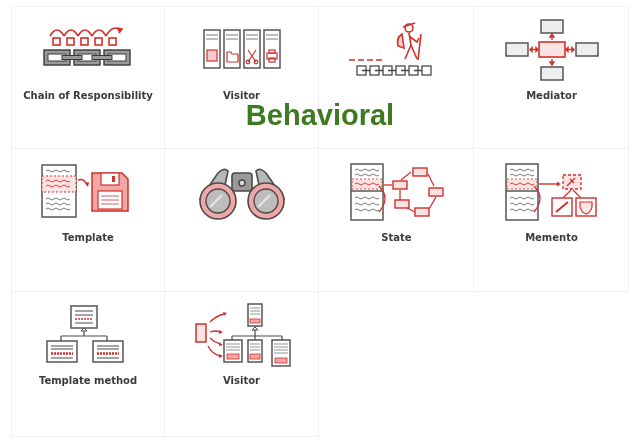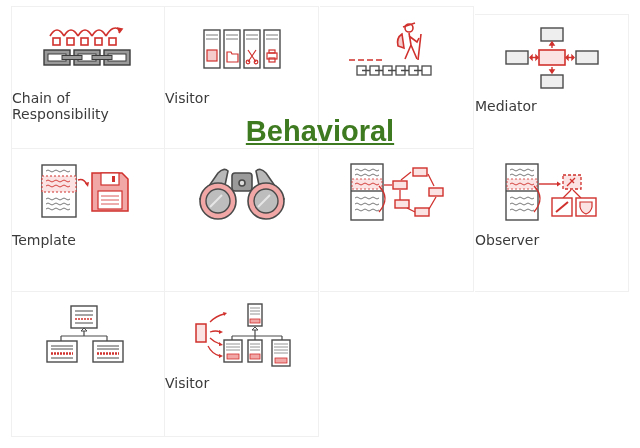--- a/index.html
+++ b/index.html
@@ -6,25 +6,25 @@
   body { width: 640px; height: 448px; position: relative; overflow: hidden;
          font-family: "DejaVu Sans", sans-serif; }
   .grid { position: absolute; left: 11px; top: 6px; width: 620px; height: 431px; }
   .cell { position: absolute; width: 154px; height: 143px; box-sizing: border-box;
           border-right: 1px solid #f0f0f0; border-bottom: 1px solid #f0f0f0; background: #fff; }
   .cell.first-col { border-left: 1px solid #f0f0f0; }
   .cell.first-row { border-top: 1px solid #f0f0f0; }
   .icon { position: absolute; left: 0; right: 0; top: 10px; height: 66px; display: flex;
           justify-content: center; align-items: center; }
   .icon svg { display: block; }
-  .label { position: absolute; left: 0; right: 0; top: 83px; text-align: left;
-           font-size: 14px; font-weight: normal; color: #3b3b3b; letter-spacing: 0px; }
-  .overlay-title { position: absolute; left: 0; width: 640px; top: 115px; text-align: center;
+  .label { position: absolute; left: 0; right: 0; top: 83px; text-align: center;
+           font-size: 10px; font-weight: bold; color: #3b3b3b; letter-spacing: 0px; }
+  .overlay-title { position: absolute; left: 0; width: 640px; top: 99px; text-align: center;
                    font-family: "Liberation Sans", sans-serif; font-weight: bold;
-                   font-size: 29px; color: #3e7a1f; text-decoration: underline; }
+                   font-size: 29px; color: #3e7a1f; }
 </style>
 </head>
 <body>
 
 <div class="grid">
 
   <div class="cell first-col first-row" style="left:0;top:0">
     <div class="icon">
       <svg width="96" height="60" viewBox="0 0 96 60">
         <g fill="none" stroke="#d0312d" stroke-width="1.6">
@@ -112,21 +112,21 @@
           <rect x="62" y="48" width="9" height="9"></rect>
             <rect x="75" y="48" width="9" height="9"></rect>
         </g>
         <g stroke="#4a4a4a" stroke-width="1.3">
           <path d="M15 52.5 h8 M28 52.5 h8 M41 52.5 h8 M54 52.5 h8 M67 52.5 h8"></path>
         </g>
       </svg>
     </div>
   </div>
 
-  <div class="cell first-row" style="left:464px;top:8px">
+  <div class="cell first-row" style="left:464px;top:0">
     <div class="icon">
       <svg width="96" height="64" viewBox="0 0 96 64">
         <g fill="#eeeeee" stroke="#4a4a4a" stroke-width="1.4">
           <rect x="37" y="2" width="22" height="13"></rect>
             <rect x="37" y="49" width="22" height="13"></rect>
           <rect x="2" y="25" width="22" height="13"></rect>
             <rect x="72" y="25" width="22" height="13"></rect>
         </g>
         <rect x="35" y="24" width="26" height="15" fill="#fbe3e3" stroke="#d0312d" stroke-width="1.6"></rect>
         <g stroke="#d0312d" stroke-width="1.4" fill="#d0312d">
@@ -218,20 +218,21 @@
           <path d="M35 23 h8"></path>
             <path d="M52 18 l10 -8"></path>
             <path d="M79 12 l6 12"></path>
           <path d="M87 35 l-7 12"></path>
             <path d="M66 50 l-8 -4"></path>
             <path d="M51 38 l0 -10"></path>
           <path d="M30 24 q12 12 0 26"></path>
         </g>
       </svg>
     </div>
+    <div class="label">State</div>
   </div>
 
   <div class="cell" style="left:464px;top:143px">
     <div class="icon">
       <svg width="96" height="60" viewBox="0 0 96 60">
         <rect x="2" y="2" width="32" height="56" fill="#fff" stroke="#4a4a4a" stroke-width="1.4"></rect>
         <line x1="2" y1="29" x2="34" y2="29" stroke="#4a4a4a" stroke-width="1.4"></line>
         <rect x="3" y="17" width="30" height="10" fill="#fbe3e3" stroke="#d0312d" stroke-width="0.8" stroke-dasharray="2 2"></rect>
         <g fill="none" stroke="#6a6a6a" stroke-width="0.9">
           <path d="M6 8 q2 -2 4 0 t4 0 t4 0 t4 0 t4 0 t4 0"></path>
@@ -246,41 +247,42 @@
         <rect x="59" y="13" width="18" height="14" fill="#fbe3e3" stroke="#d0312d" stroke-width="1.3" stroke-dasharray="3 2"></rect>
         <path d="M63 24 l8 -8 M66 17 l4 4" stroke="#d0312d" stroke-width="1.3"></path>
         <path d="M67 28 l-8 8 M69 28 l8 8" stroke="#d0312d" stroke-width="1.2" fill="none"></path>
         <rect x="48" y="36" width="20" height="18" fill="#fff" stroke="#d0312d" stroke-width="1.4"></rect>
         <rect x="72" y="36" width="20" height="18" fill="#fff" stroke="#d0312d" stroke-width="1.4"></rect>
         <path d="M52 50 l12 -10" stroke="#d0312d" stroke-width="2"></path>
         <path d="M76 40 h12 v5 q-1 5 -6 7 q-5 -2 -6 -7 z" fill="#fbe3e3" stroke="#d0312d" stroke-width="1.2"></path>
         <path d="M30 24 q12 12 0 26" fill="none" stroke="#d0312d" stroke-width="1.3"></path>
       </svg>
     </div>
-    <div class="label">Observer</div>
+    <div class="label">Memento</div>
   </div>
 
   <div class="cell first-col" style="left:0;top:286px;height:145px">
     <div class="icon">
       <svg width="86" height="62" viewBox="0 0 86 62">
         <rect x="26" y="2" width="26" height="22" fill="#fff" stroke="#4a4a4a" stroke-width="1.4"></rect>
         <g stroke="#4a4a4a" stroke-width="1">
             <path d="M30 7 h18 M30 11 h18 M30 19 h18"></path>
           </g>
         <path d="M30 15 h18" stroke="#d0312d" stroke-width="1.6" stroke-dasharray="2 1"></path>
         <path d="M36 27 l3 -3 l3 3 z" fill="#fff" stroke="#4a4a4a" stroke-width="1"></path>
         <path d="M39 27 v5 M16 32 h46 M16 32 v5 M62 32 v5" stroke="#4a4a4a" stroke-width="1.2" fill="none"></path>
         <rect x="2" y="37" width="30" height="21" fill="#fff" stroke="#4a4a4a" stroke-width="1.4"></rect>
         <rect x="48" y="37" width="30" height="21" fill="#fff" stroke="#4a4a4a" stroke-width="1.4"></rect>
         <g stroke="#4a4a4a" stroke-width="1">
             <path d="M6 42 h22 M6 45 h22 M6 54 h22 M52 42 h22 M52 45 h22 M52 54 h22"></path>
           </g>
         <path d="M6 49.5 h22 M52 49.5 h22" stroke="#d0312d" stroke-width="2.5" stroke-dasharray="2 1"></path>
       </svg>
     </div>
+    <div class="label">Template method</div>
   </div>
 
   <div class="cell" style="left:154px;top:286px;height:145px">
     <div class="icon">
       <svg width="100" height="66" viewBox="0 0 100 66">
         <rect x="4" y="22" width="10" height="18" fill="#fbe3e3" stroke="#d0312d" stroke-width="1.5"></rect>
         <g fill="none" stroke="#d0312d" stroke-width="1.3">
           <path d="M18 20 q6 -6 14 -8"></path>
             <path d="M18 30 q6 -2 10 0"></path>
           <path d="M18 36 q4 4 10 6"></path>

